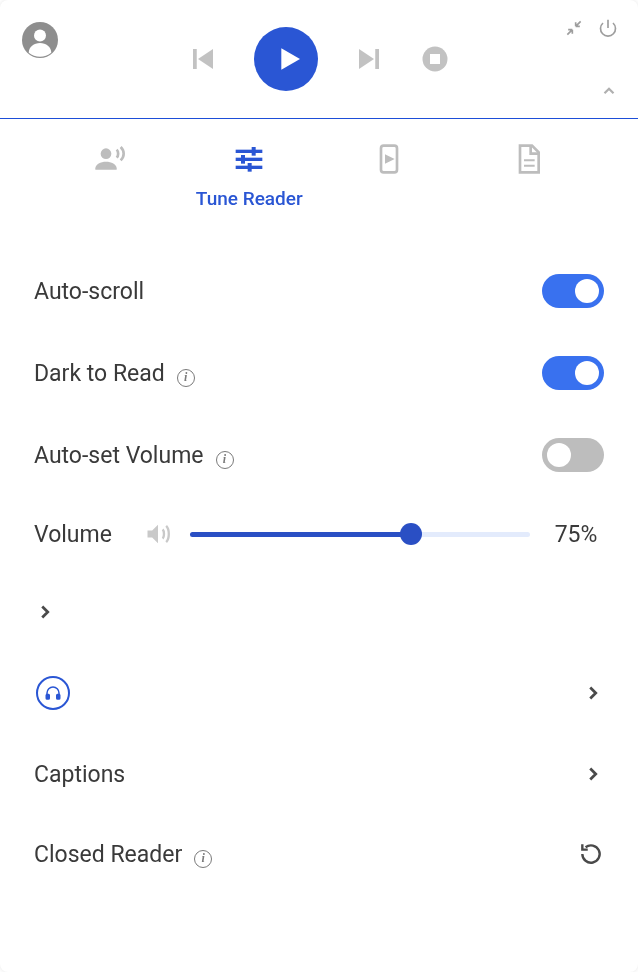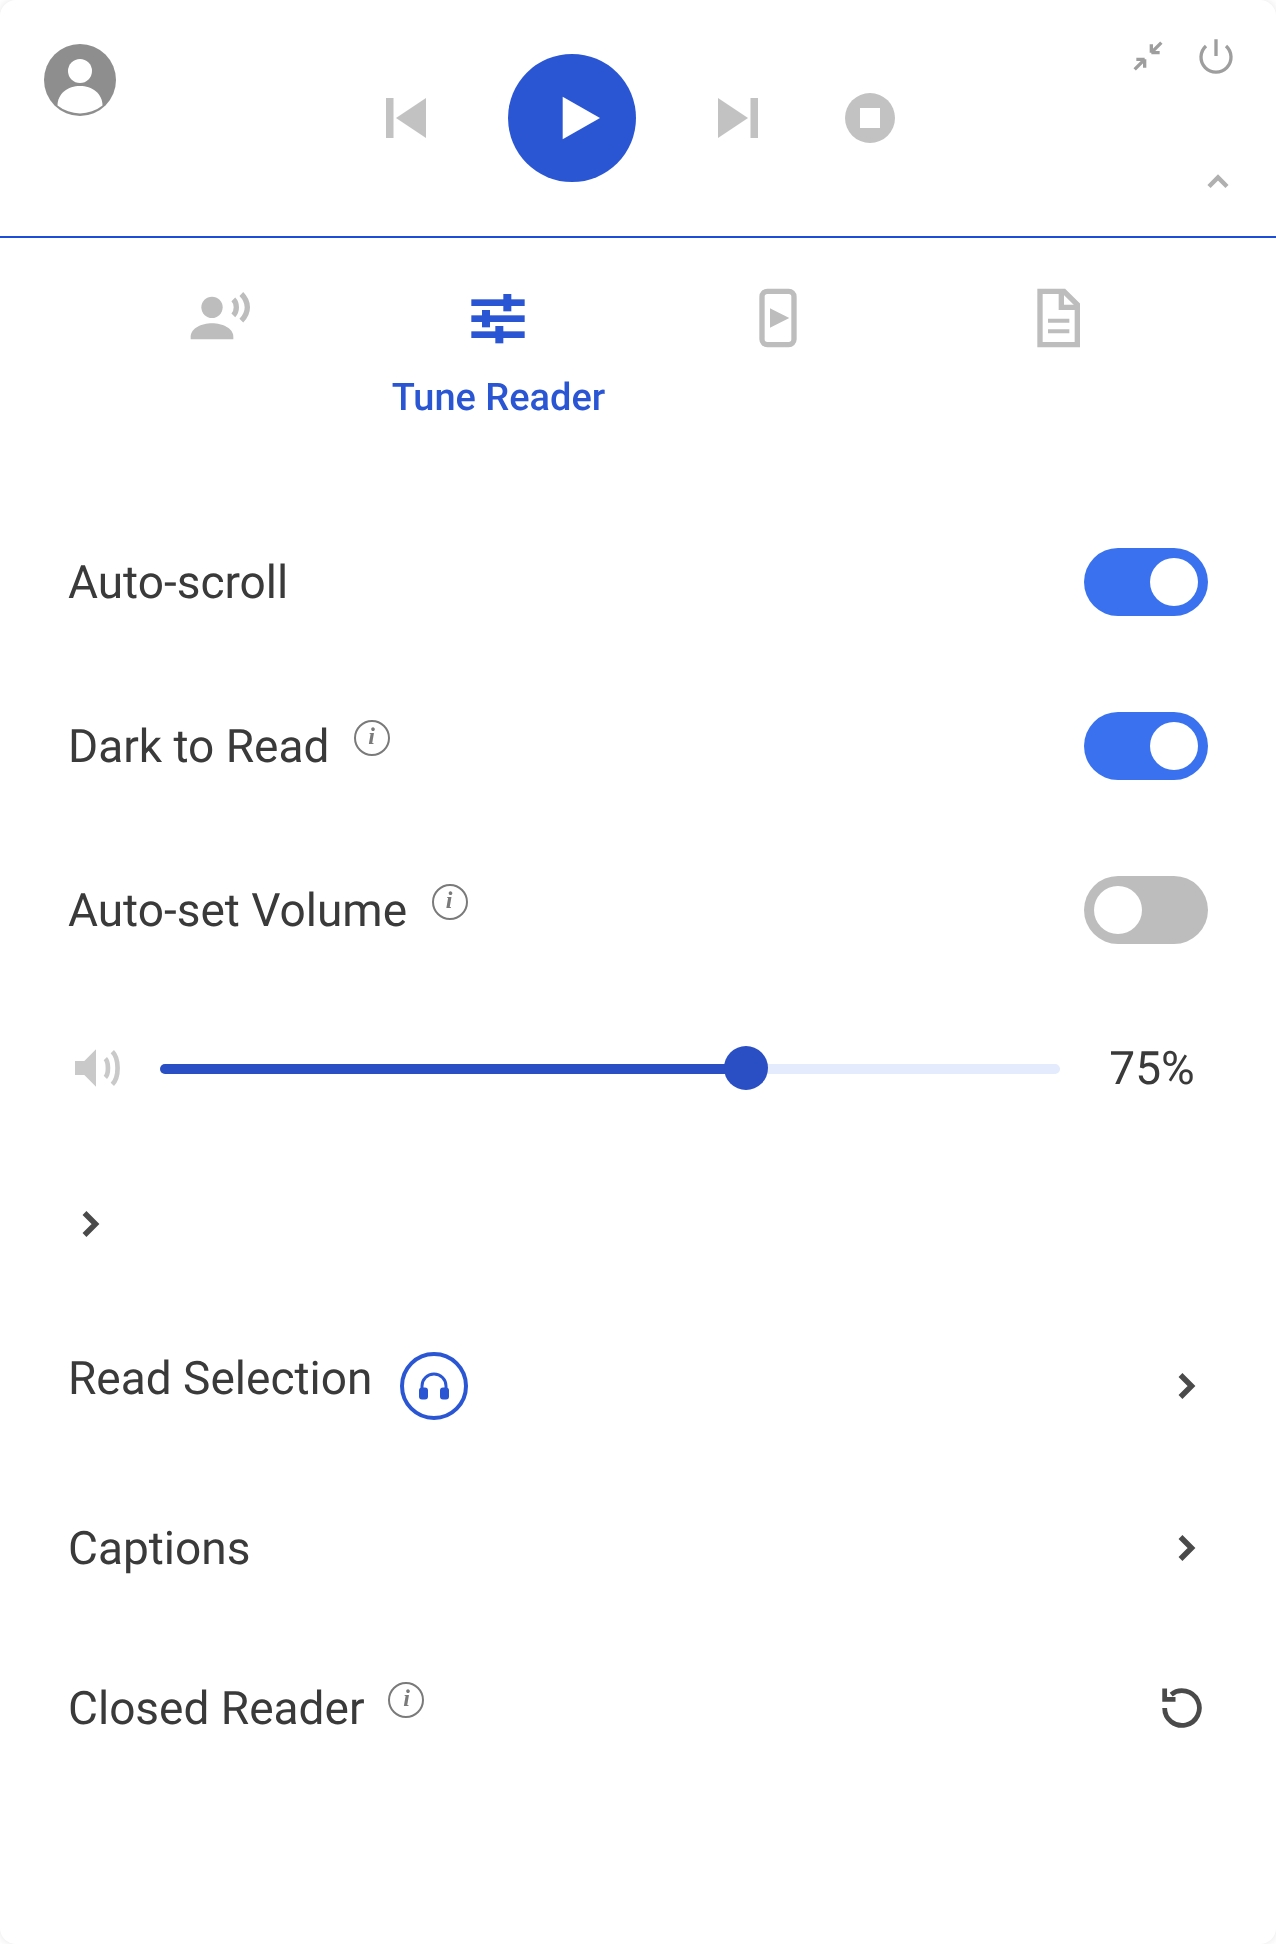--- a/index.html
+++ b/index.html
@@ -127,21 +127,21 @@
     }
     .setting-row {
       display: flex;
       align-items: center;
       justify-content: space-between;
       padding: 24px 0;
       min-height: 80px;
     }
     .setting-label-group {
       display: flex;
-      align-items: flex-start;
+      align-items: flex-end;
       gap: 12px;
     }
     .setting-label {
       font-size: 23px;
       color: #3a3a3a;
       font-weight: 400;
     }
     .info-icon {
       width: 18px;
       height: 18px;
@@ -369,20 +369,21 @@
         <span class="setting-label">Auto-set Volume</span>
         <span class="info-icon">i</span>
       </div>
       <div class="toggle off">
           <div class="toggle-knob"></div>
         </div>
     </div>
 
 
     <div class="volume-row">
+      <span class="setting-label" style="min-width:92px;">Volume</span>
       <span class="volume-icon">
         <svg viewBox="0 0 24 24" fill="currentColor">
             <path d="M3 9v6h4l5 5V4L7 9H3z"></path>
             <path d="M16 8c1.5 1.5 1.5 6.5 0 8M19 5c3 3 3 11 0 14" fill="none" stroke="currentColor" stroke-width="2"></path>
           </svg>
       </span>
       <div class="slider-track">
         <div class="slider-fill"></div>
         <div class="slider-thumb"></div>
       </div>
@@ -392,21 +393,20 @@
     <div class="setting-row">
       <span class="chevron-right">
         <svg viewBox="0 0 24 24" fill="none" stroke="currentColor" stroke-width="3">
             <path d="M9 6l6 6-6 6"></path>
           </svg>
       </span>
     </div>
 
     <div class="setting-row">
       <div class="setting-label-group">
-        <span class="setting-label">Read Selection</span>
         <span class="headphone-badge">
           <svg viewBox="0 0 24 24" fill="none" stroke="currentColor" stroke-width="2">
               <path d="M4 14v-2a8 8 0 0 1 16 0v2"></path>
               <rect x="3" y="14" width="4" height="6" rx="1" fill="currentColor"></rect>
               <rect x="17" y="14" width="4" height="6" rx="1" fill="currentColor"></rect>
             </svg>
         </span>
       </div>
       <span class="chevron-right">
         <svg viewBox="0 0 24 24" fill="none" stroke="currentColor" stroke-width="3">

